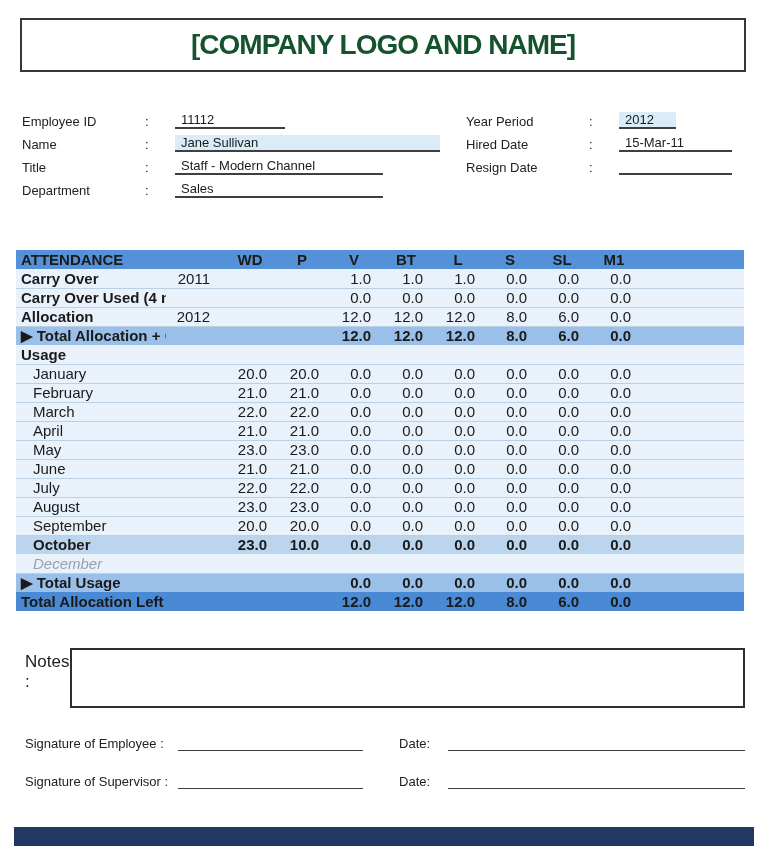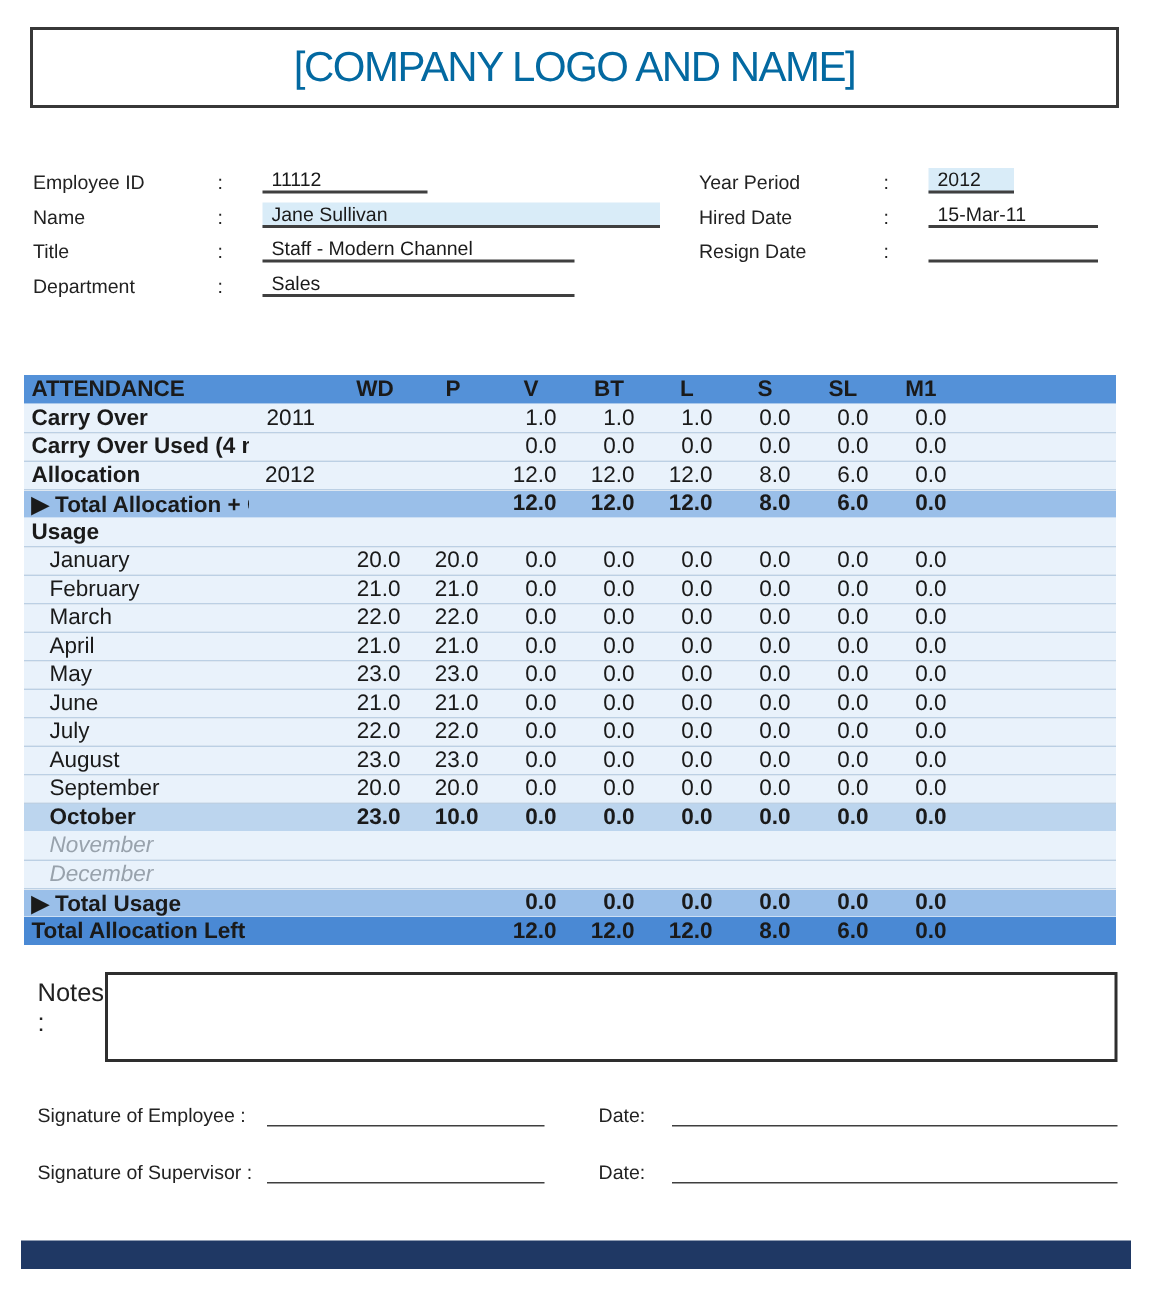--- a/index.html
+++ b/index.html
@@ -7,21 +7,21 @@
   .page {
     position:relative; width:768px; height:865px; background:#ffffff;
     font-family:"Liberation Sans", sans-serif; color:#1a1a1a; overflow:hidden;
   }
 
   
   .logo-box {
     position:absolute; left:20px; top:18px; width:726px; height:54px;
     border:2px solid #383838; display:flex; align-items:center; justify-content:center;
   }
-  .logo-title { font-size:28px; font-weight:normal; letter-spacing:-1px; color:#0369a1; }
+  .logo-title { font-size:28px; font-weight:bold; letter-spacing:-1px; color:#14532d; }
 
   
   .info { position:absolute; left:22px; top:112px; width:726px; display:flex; font-size:13px; }
   .info-col-left  { width:444px; }
   .info-col-right { width:282px; }
   .info-row { display:flex; align-items:flex-end; height:17px; margin-bottom:6px; }
   .f-label { width:123px; color:#222; }
   .f-colon { width:30px; color:#222; }
   .f-value {
     display:inline-block; border-bottom:2px solid #3f3f3f;
@@ -347,33 +347,20 @@
           <td class="num">10.0</td>
           <td class="num">0.0</td>
           <td class="num">0.0</td>
           <td class="num">0.0</td>
           <td class="num">0.0</td>
           <td class="num">0.0</td>
           <td class="num">0.0</td>
           <td class="num"></td>
         </tr>
         <tr class="r-muted">
-          <td class="lbl">November</td>
-          <td class="yr"></td>
-          <td class="num"></td>
-          <td class="num"></td>
-          <td class="num"></td>
-          <td class="num"></td>
-          <td class="num"></td>
-          <td class="num"></td>
-          <td class="num"></td>
-          <td class="num"></td>
-          <td class="num"></td>
-        </tr>
-        <tr class="r-muted">
           <td class="lbl">December</td>
           <td class="yr"></td>
           <td class="num"></td>
           <td class="num"></td>
           <td class="num"></td>
           <td class="num"></td>
           <td class="num"></td>
           <td class="num"></td>
           <td class="num"></td>
           <td class="num"></td>

